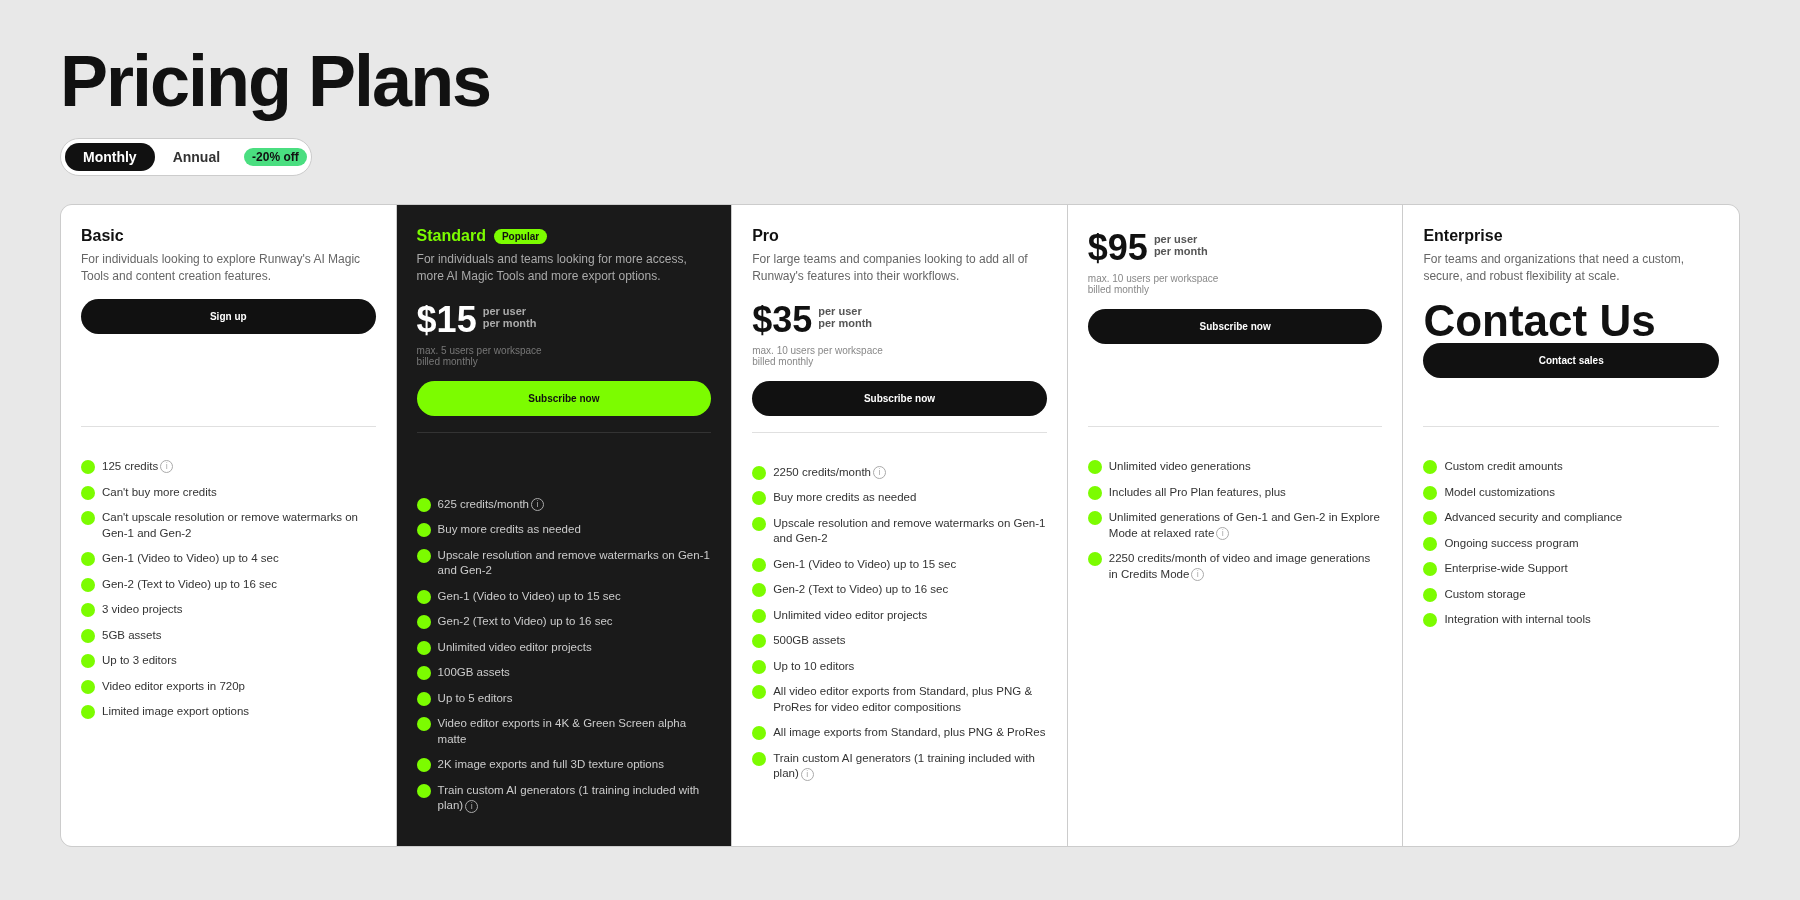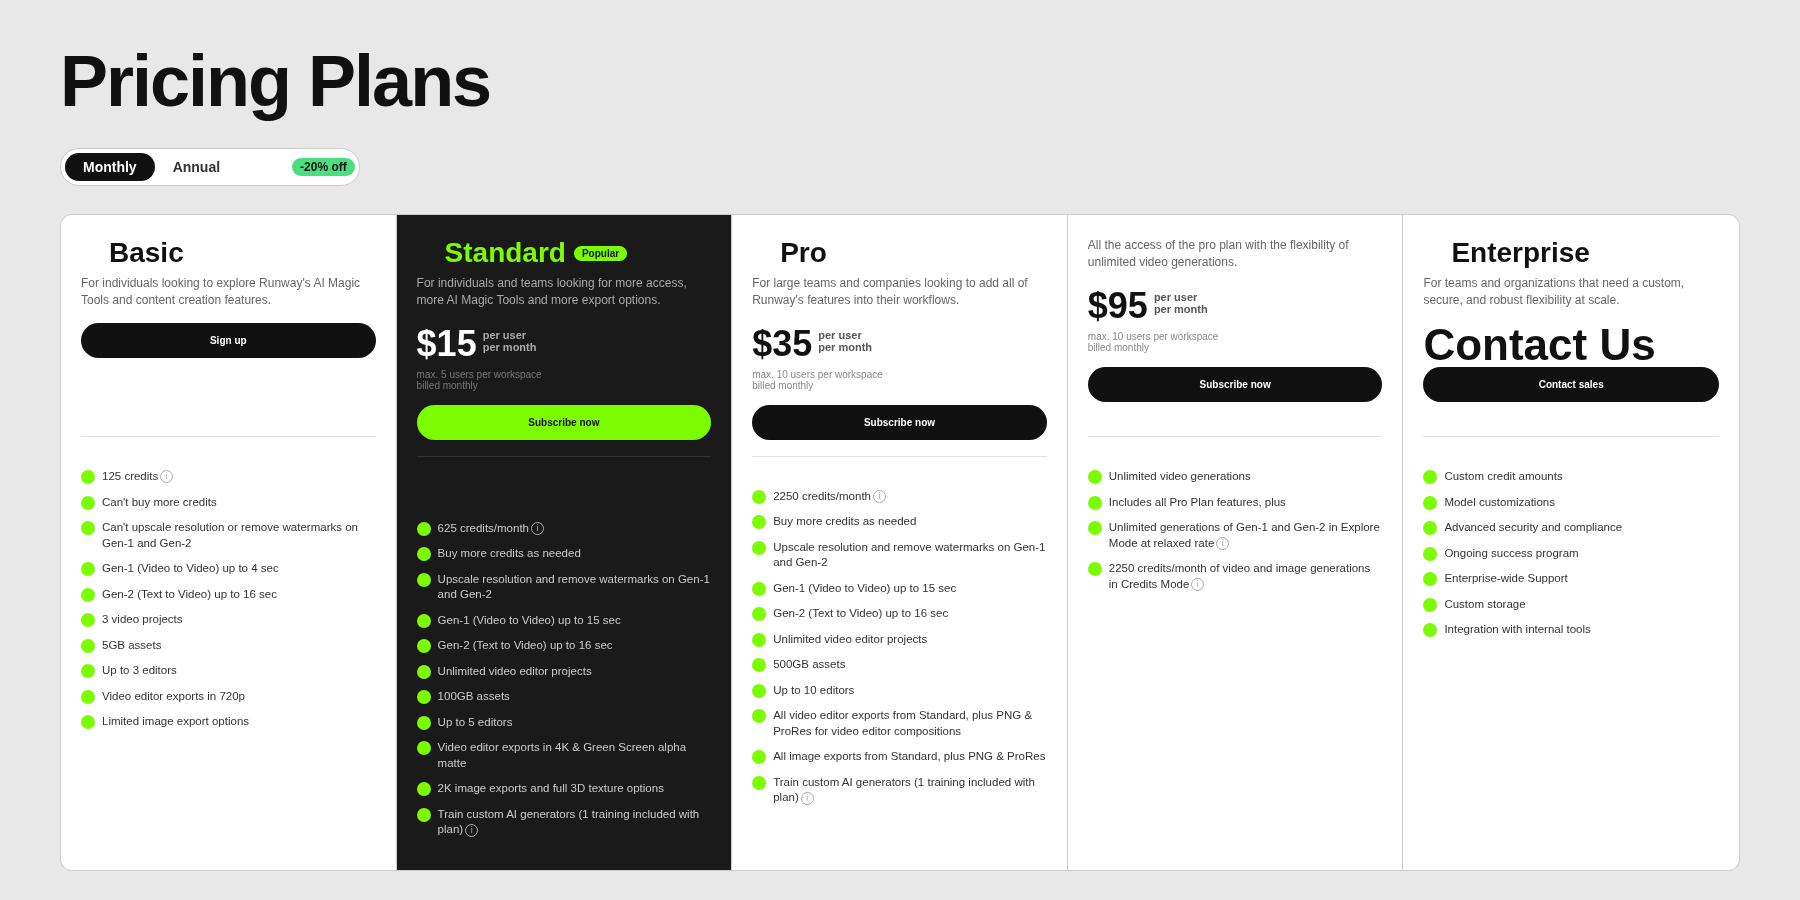--- a/index.html
+++ b/index.html
@@ -6,21 +6,21 @@
     body {
       background: #e8e8e8;
       font-family: -apple-system, BlinkMacSystemFont, 'Segoe UI', sans-serif;
       min-height: 900px;
       padding: 40px 60px;
     }
     .page-title {
       font-size: 72px;
       font-weight: 800;
       color: #111;
-      margin-bottom: 26px;
+      margin-bottom: 16px;
       letter-spacing: -2px;
     }
     .billing-toggle {
       display: inline-flex;
       align-items: center;
       background: #fff;
       border: 1.5px solid #ccc;
       border-radius: 999px;
       padding: 4px 4px;
       margin-bottom: 28px;
@@ -84,24 +84,23 @@
     .plan-card.dark .plan-card-top {
       border-bottom-color: #333;
     }
     .plan-name-row {
       display: flex;
       align-items: center;
       gap: 8px;
       margin-bottom: 6px;
     }
     .plan-name {
-      font-size: 28px;
+      font-size: 16px;
       font-weight: 700;
       color: #111;
-      margin-left: 28px;
     }
     .plan-card.dark .plan-name {
       color: #7cfc00;
     }
     .popular-badge {
       background: #7cfc00;
       color: #111;
       font-size: 10px;
       font-weight: 700;
       border-radius: 999px;
@@ -211,21 +210,20 @@
       text-align: center;
       color: #aaa;
       cursor: pointer;
       margin-left: 2px;
       vertical-align: middle;
       flex-shrink: 0;
     }
     .toggle-annual-row {
       display: flex;
       align-items: center;
-      gap: 48px;
     }
   </style>
 </head>
 <body>
 
 
 
 <h1 class="page-title">Pricing Plans</h1>
 
 <div class="billing-toggle">
@@ -445,21 +443,20 @@
       </div>
 
       <div class="feature-item">
         <div class="feature-dot green"></div>
         <span>Train custom AI generators (1 training included with plan)<span class="info-icon">i</span></span>
       </div>
     </div>
     </div>
     <div class="plan-card">
     <div class="plan-card-top">
-      <div class="plan-desc">All the access of the pro plan with the flexibility of unlimited video generations.</div>
       
       <div class="plan-price-row">
         <div class="price-amount">$95</div>
         <div class="price-label">
           <span class="price-per">per user</span>
           <span class="price-per">per month</span>
         </div>
       </div>
       <div class="price-note">max. 10 users per workspace<br>billed monthly</div>
     

